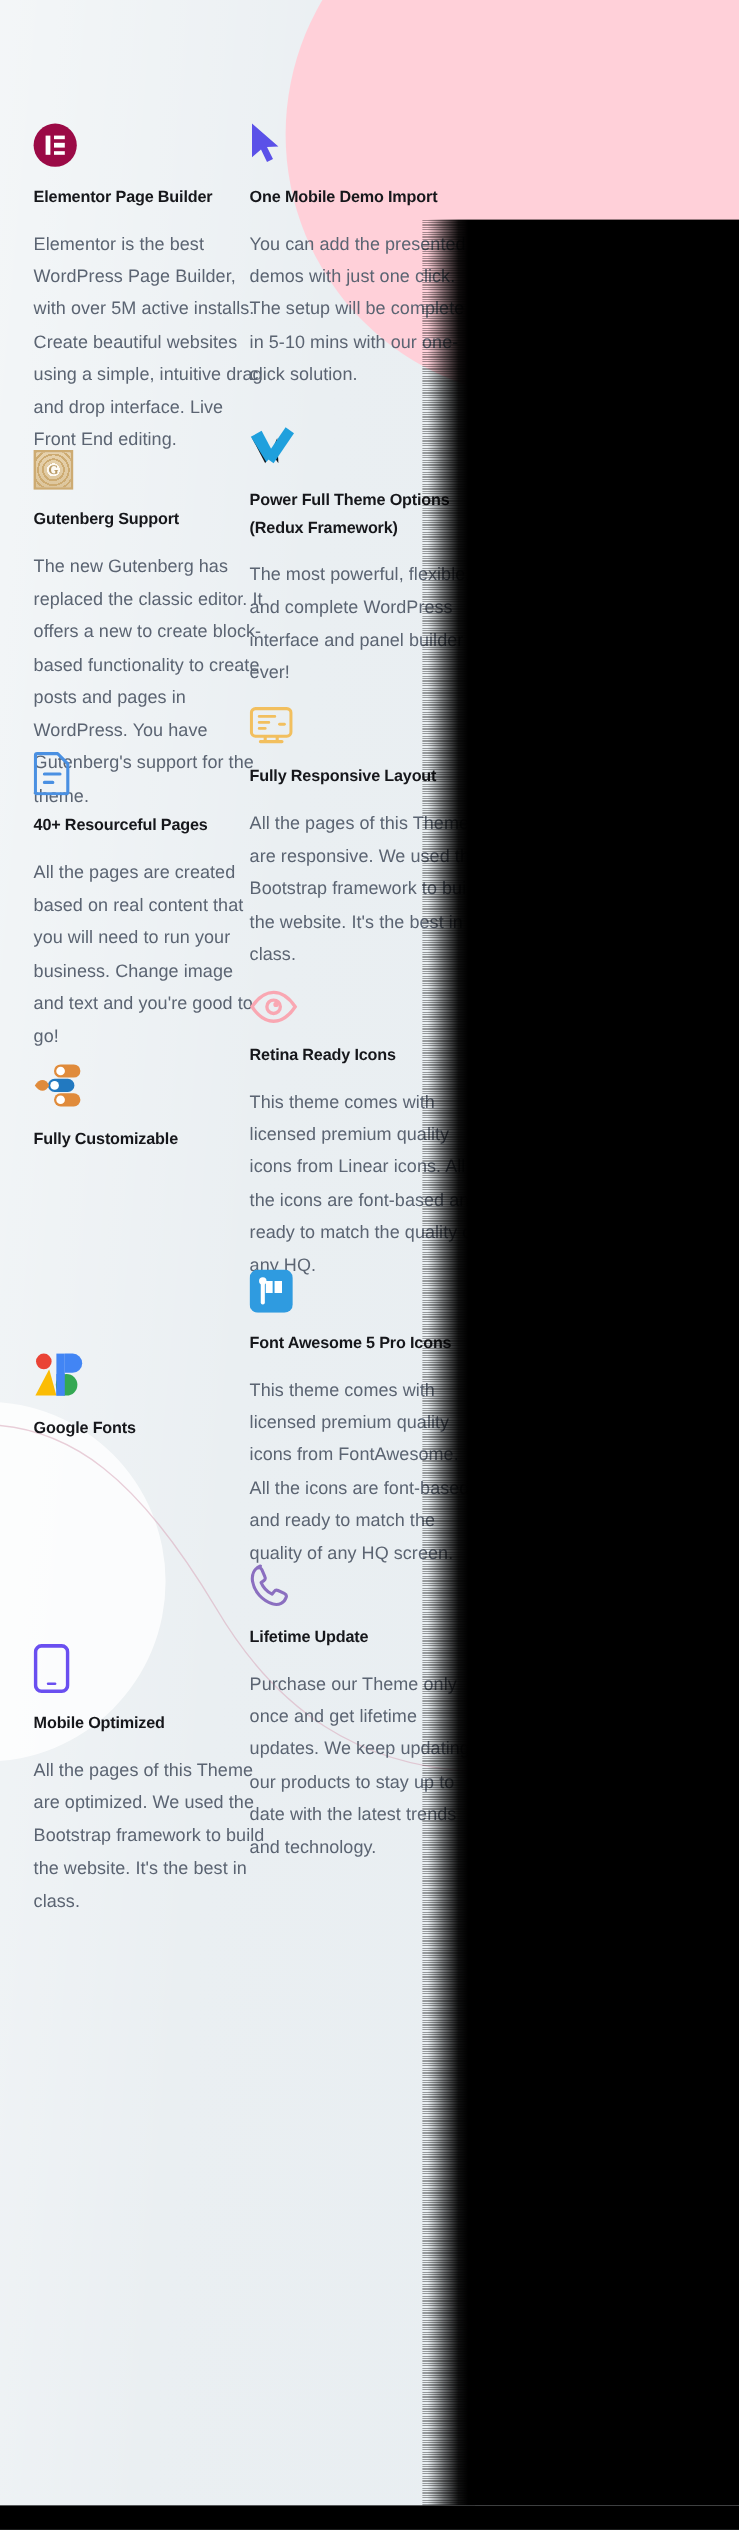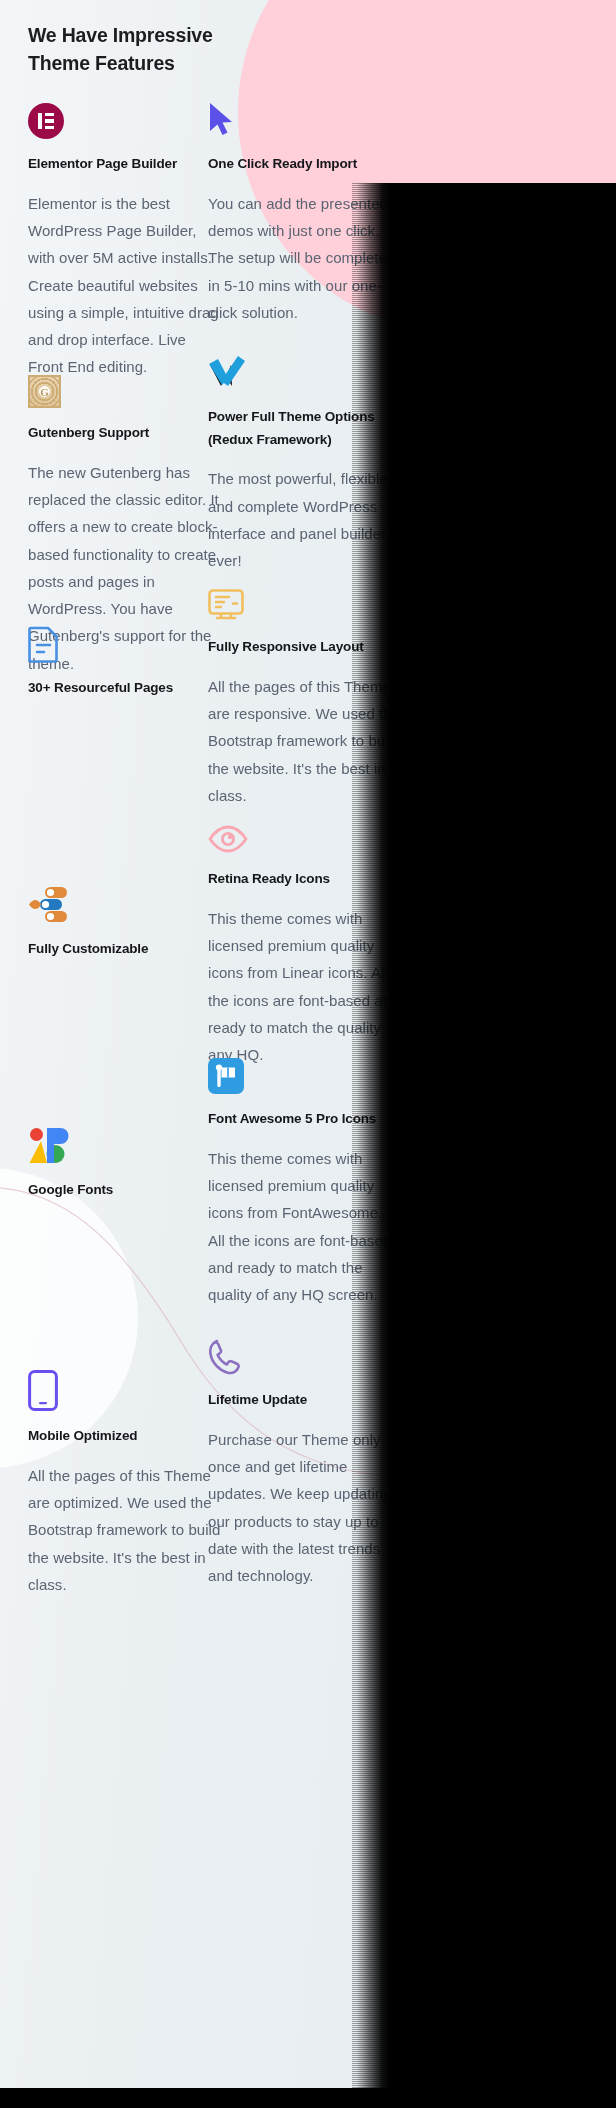--- a/index.html
+++ b/index.html
@@ -107,21 +107,20 @@
 <body>
 
 <div id="page">
 
   <div class="deco" id="pink-circle"></div>
   <div class="deco" id="white-circle"></div>
   <svg class="deco" id="curve" width="420" height="340" viewBox="0 0 420 340">
     <path d="M0 18 C 90 10, 150 70, 210 170 C 262 258, 330 300, 420 306" fill="none" stroke="#d9a9bb" stroke-width="1.2"></path>
   </svg>
 
-  <h1 id="heading">We Have Impressive Theme Features</h1>
 
   <div class="col" id="col-left">
 
     <div class="feature" style="top:0px">
       <div class="ficon">
         <div class="elementor-badge">
           <div class="bars">
             <span class="bar-v"></span>
             <span class="bar-h">
                 <i></i>
@@ -143,21 +142,22 @@
       <div class="fdesc">The new Gutenberg has replaced the classic editor. It offers a new to create block-based functionality to create posts and pages in WordPress. You have Gutenberg's support for the theme.</div>
     </div>
 
     <div class="feature" style="top:524px">
       <div class="ficon">
         <svg class="ico" width="31" height="37" viewBox="0 0 31 37">
           <path d="M3 2h17l8.5 8.5V34a1.5 1.5 0 0 1-1.5 1.5H3A1.5 1.5 0 0 1 1.5 34V3.5A1.5 1.5 0 0 1 3 2z" fill="none" stroke="#4a90e2" stroke-width="2.6" stroke-linejoin="round"></path>
           <path d="M9 19h13M9 26h7" stroke="#4a90e2" stroke-width="2.6" stroke-linecap="round"></path>
         </svg>
       </div>
-      <div class="ftitle">30+ Resourceful Pages</div>
+      <div class="ftitle">40+ Resourceful Pages</div>
+      <div class="fdesc">All the pages are created based on real content that you will need to run your business. Change image and text and you're good to go!</div>
     </div>
 
     <div class="feature" style="top:785px">
       <div class="ficon">
         <svg class="ico" width="44" height="38" viewBox="0 0 44 38">
           <rect x="17" y="1" width="22" height="11" rx="5.5" fill="#e08b3b"></rect>
           <circle cx="22.5" cy="6.5" r="3.6" fill="#fff"></circle>
           <rect x="17" y="25" width="22" height="11" rx="5.5" fill="#e08b3b"></rect>
           <circle cx="22.5" cy="30.5" r="3.6" fill="#fff"></circle>
           <rect x="12" y="13" width="22" height="11" rx="5.5" fill="#2279c0"></rect>
@@ -195,21 +195,21 @@
   </div>
 
   <div class="col" id="col-right">
 
     <div class="feature" style="top:0px">
       <div class="ficon">
         <svg class="ico" width="28" height="38" viewBox="0 0 28 38">
           <path d="M2 2 L2 30 L9.5 23.5 L14.5 34 L19.5 31.5 L14.5 21.5 L24 21 Z" fill="#5b51e8"></path>
         </svg>
       </div>
-      <div class="ftitle">One Click Ready Import</div>
+      <div class="ftitle">One Mobile Demo Import</div>
       <div class="fdesc">You can add the presented demos with just one click. The setup will be complete in 5-10 mins with our one-click solution.</div>
     </div>
 
     <div class="feature" style="top:253px">
       <div class="ficon">
         <svg class="ico" width="40" height="38" viewBox="0 0 40 38">
           <path d="M2 11 L13 32 L18 23 Z" fill="#12161c"></path>
           <path d="M23 11 L18 23 L24 32 Z" fill="#12161c"></path>
           <path d="M1 10 L10 5 L20 24 L14 31 Z" fill="#1fa0dd"></path>
           <path d="M13 27 L30 2 L37 7 L20 32 Z" fill="#1fa0dd"></path>
@@ -251,21 +251,21 @@
           <circle cx="11" cy="9.5" r="3.1" fill="#fff"></circle>
           <rect x="9.3" y="10" width="3.4" height="19" rx="1.6" fill="#fff"></rect>
           <path d="M13.5 9.5h13.5v10H13.5z" fill="#fff"></path>
           <path d="M20 9.5v10" stroke="#2f9be0" stroke-width="1.6"></path>
         </svg>
       </div>
       <div class="ftitle">Font Awesome 5 Pro Icons</div>
       <div class="fdesc">This theme comes with licensed premium quality icons from FontAwesome. All the icons are font-based and ready to match the quality of any HQ screen.</div>
     </div>
 
-    <div class="feature" style="top:1236px">
+    <div class="feature" style="top:1200px">
       <div class="ficon">
         <svg class="ico" width="34" height="36" viewBox="0 0 34 36">
           <path d="M9 2C4 4 1.5 9 2.5 15c1.4 8.5 8 15.5 16.5 18.5 5.5 1.8 10-1 11.5-5.5
                    .5-1.5-.3-2.6-1.6-3.2l-5.2-2.4c-1.3-.6-2.5-.2-3.3.9l-1.6 2.2
                    c-4.2-2.1-7.4-5.4-9.2-9.7l2.3-1.6c1.1-.8 1.4-2 .8-3.3L10.3 5.3
                    C9.7 4 8.6 3.2 7 3.6z" fill="none" stroke="#8b6fc0" stroke-width="2.6" stroke-linejoin="round"></path>
         </svg>
       </div>
       <div class="ftitle">Lifetime Update</div>
       <div class="fdesc">Purchase our Theme only once and get lifetime updates. We keep updating our products to stay up to date with the latest trends and technology.</div>

